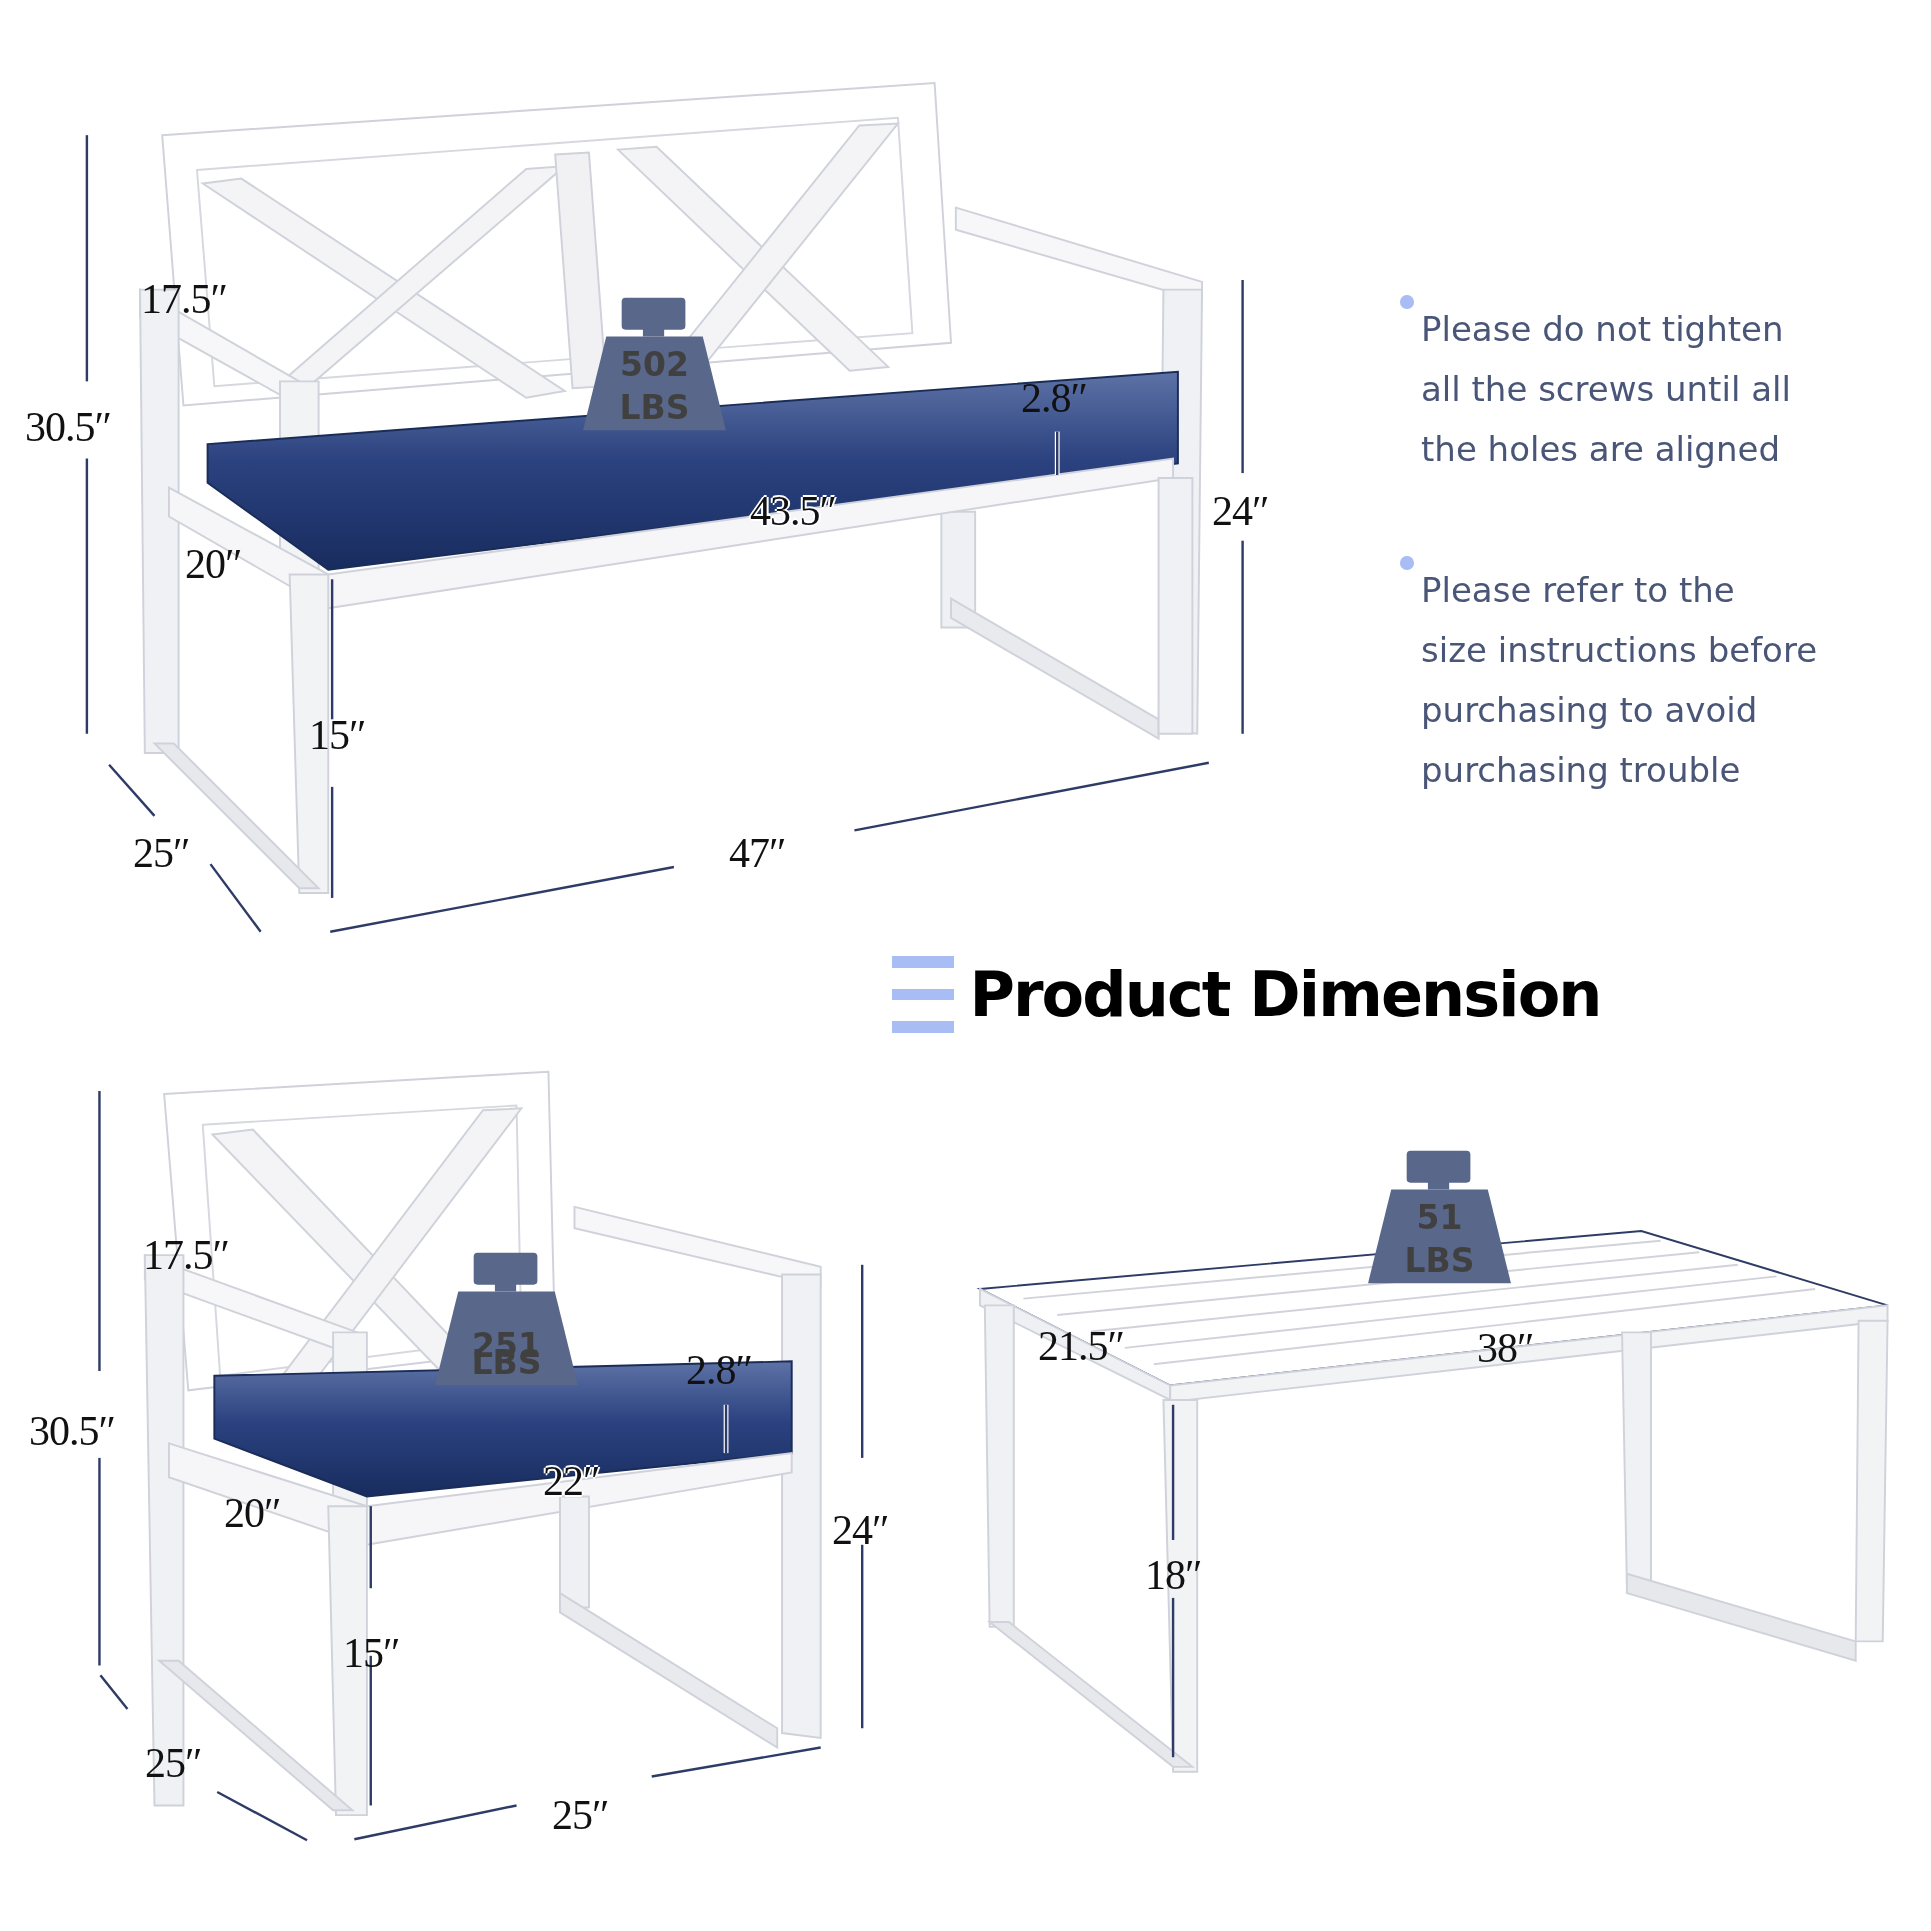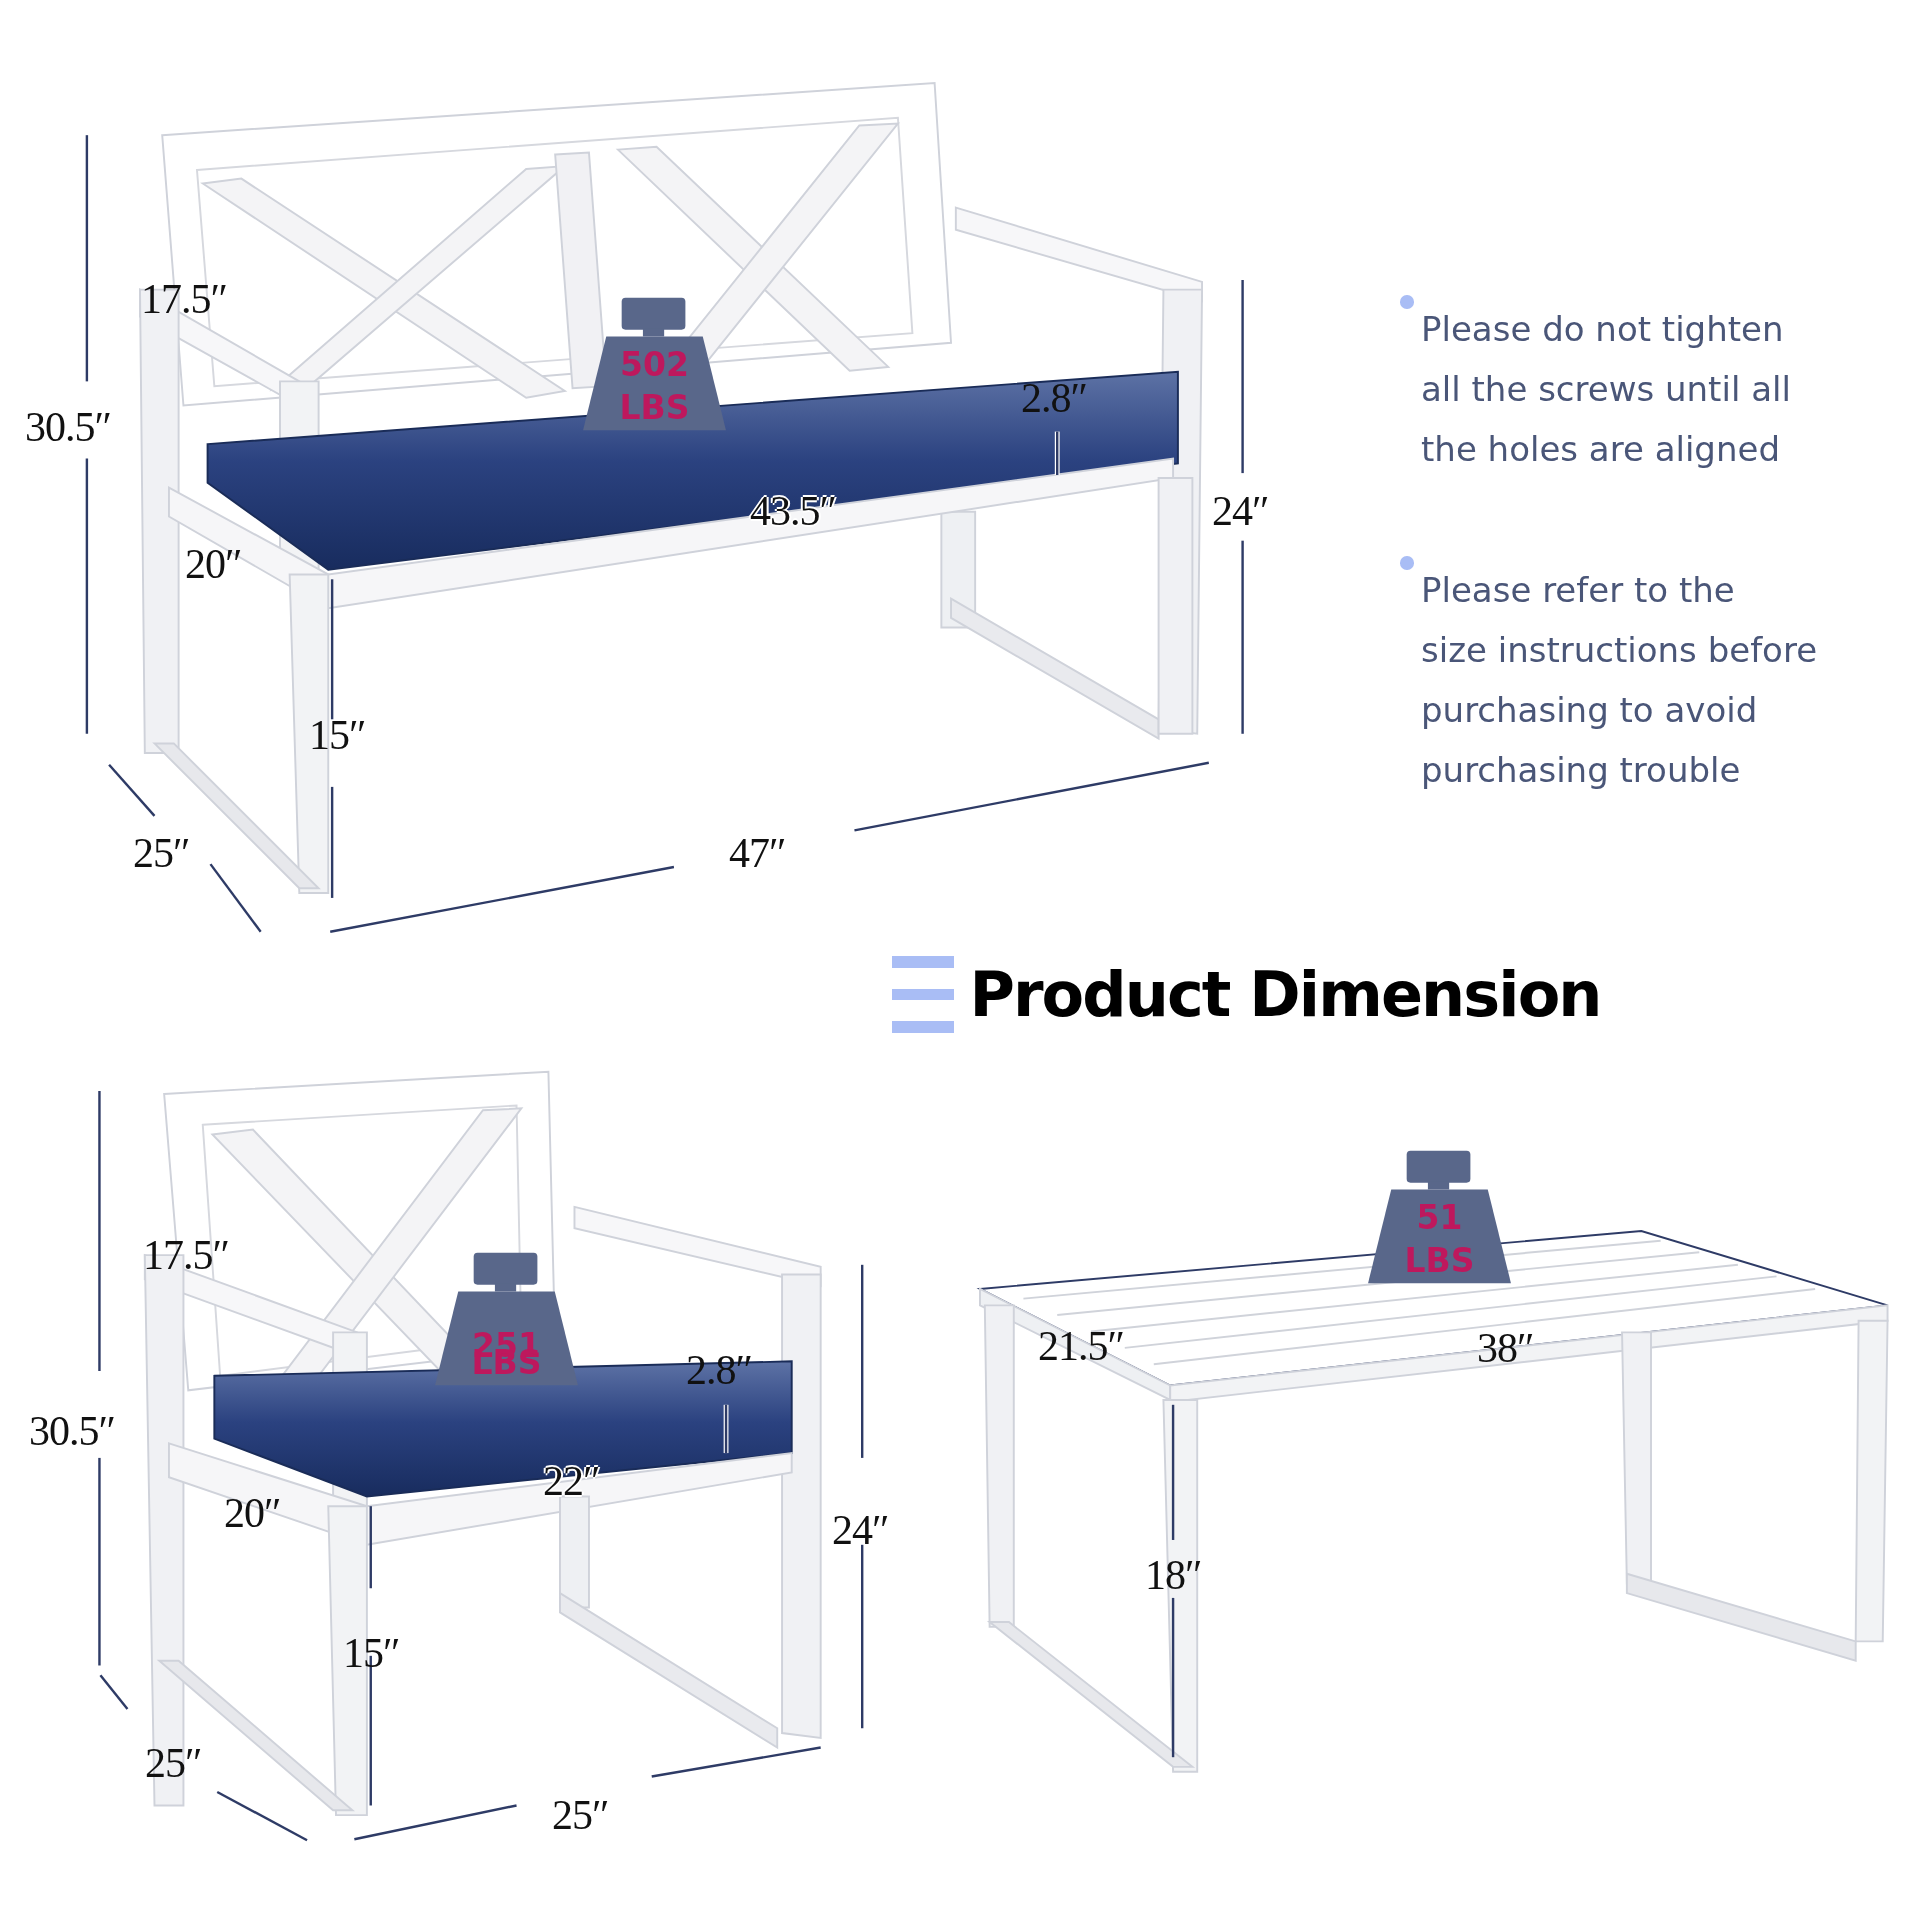--- a/index.html
+++ b/index.html
@@ -3,21 +3,21 @@
 <meta charset="utf-8">
 <style>
   html, body { margin: 0; padding: 0; background: #ffffff; }
   body { width: 1931px; height: 1931px; position: relative; overflow: hidden;
          font-family: "Liberation Sans", "DejaVu Sans", sans-serif; }
   #art { position: absolute; left: 0; top: 0; width: 1931px; height: 1931px; }
   .dim { position: absolute; font-family: Liberation Serif, serif;
          font-size: 42px; color: #111111; line-height: 1; white-space: nowrap; letter-spacing: -1px; }
   .dim.outline { color: #111; text-shadow: -1.9px 0 #fff, 1.9px 0 #fff, 0 -1.9px #fff, 0 1.9px #fff; }
   .weight { position: absolute; }
-  .weight .lbl { position: absolute; left: 0; right: 0; text-align: center; color: #be185d;
+  .weight .lbl { position: absolute; left: 0; right: 0; text-align: center; color: #404040;
                  font-family: "DejaVu Sans", sans-serif; font-weight: bold; font-size: 33px; line-height: 1.3; }
   .notes { position: absolute; left: 1400px; color: #4a5678; font-family: "DejaVu Sans", sans-serif;
            font-size: 34px; line-height: 60px; width: 521px; }
   .note-item { position: relative; padding-left: 21px; }
   .bullet { position: absolute; left: 0; top: -3.9px; width: 13.5px; height: 13.5px; border-radius: 50%; background: #a9bdf5; }
   .title-wrap { position: absolute; left: 892px; top: 946px; height: 97px; display: flex; align-items: center; }
   .title-icon { width: 62px; height: 77px; margin-right: 15.4px; display: flex; flex-direction: column; justify-content: space-between; }
   .title-icon span { display: block; height: 11.6px; background: #a9bdf5; }
   .title { font-family: "DejaVu Sans", sans-serif; font-weight: bold; font-size: 62px; color: #000; letter-spacing: -1.9px; }
 </style>

